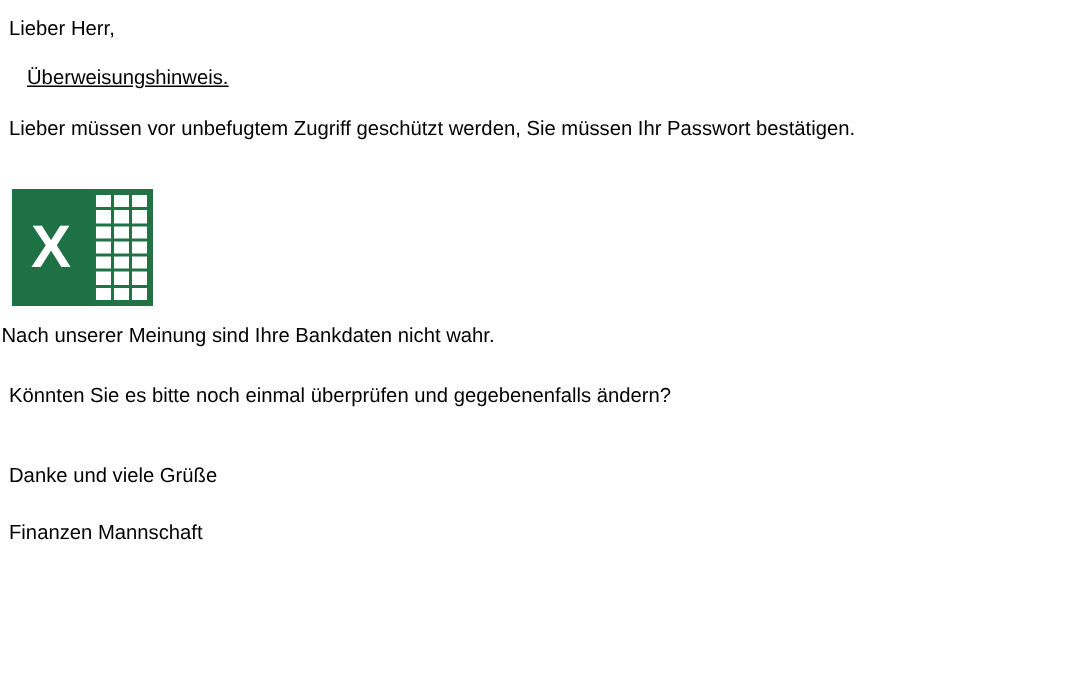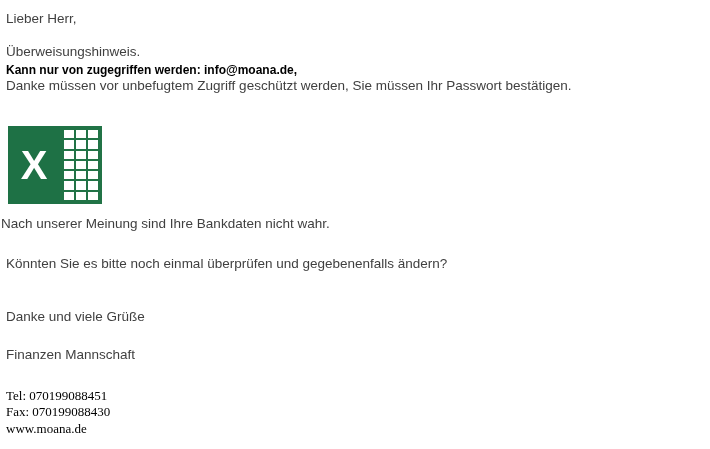--- a/index.html
+++ b/index.html
@@ -18,39 +18,40 @@
     position: relative;
     width: 710px;
     height: 449px;
     box-sizing: border-box;
     padding: 0;
   }
   .line-sans {
     font-family: "Liberation Sans", sans-serif;
     font-size: 13.5px;
     line-height: 1.05;
-    color: #404040;
+    color: #000000;
     white-space: pre;
   }
   .line-serif {
     font-family: "Liberation Serif", serif;
     font-size: 13px;
     line-height: 1.25;
     color: #000;
     white-space: pre;
   }
   .greeting {
     position: absolute;
     left: 6px;
     top: 12px;
   }
   .notice-heading {
     position: absolute;
-    left: 6px;
+    left: 18px;
     top: 45px;
+    text-decoration: underline;
   }
   .access-line {
     position: absolute;
     left: 6px;
     top: 63px;
     font-family: "Liberation Sans", sans-serif;
     font-size: 12px;
     font-weight: bold;
     white-space: pre;
   }
@@ -142,23 +143,22 @@
 </style>
 </head>
 <body>
 
 <div class="page">
 
   <div class="line-sans greeting">Lieber Herr,</div>
 
   <div class="line-sans notice-heading">Überweisungshinweis.</div>
 
-  <div class="access-line">Kann nur von zugegriffen werden: info@moana.de,</div>
 
-  <div class="line-sans protect-line">Danke müssen vor unbefugtem Zugriff geschützt werden, Sie müssen Ihr Passwort bestätigen.</div>
+  <div class="line-sans protect-line">Lieber müssen vor unbefugtem Zugriff geschützt werden, Sie müssen Ihr Passwort bestätigen.</div>
 
   <div class="excel-icon">
     <div class="excel-left"></div>
     <div class="excel-x">X</div>
     <div class="excel-right"></div>
     <div class="excel-grid">
       <div class="excel-cell"></div>
       <div class="excel-cell"></div>
       <div class="excel-cell"></div>
       <div class="excel-cell"></div>
@@ -183,19 +183,14 @@
   </div>
 
   <div class="line-sans opinion-line">Nach unserer Meinung sind Ihre Bankdaten nicht wahr.</div>
 
   <div class="line-sans check-line">Könnten Sie es bitte noch einmal überprüfen und gegebenenfalls ändern?</div>
 
   <div class="line-sans thanks-line">Danke und viele Grüße</div>
 
   <div class="line-sans team-line">Finanzen Mannschaft</div>
 
-  <div class="contact-block">
-    <div class="line-serif">Tel: 070199088451</div>
-    <div class="line-serif">Fax: 070199088430</div>
-    <div class="line-serif">www.moana.de</div>
-  </div>
 
 </div>
 
 </body></html>

